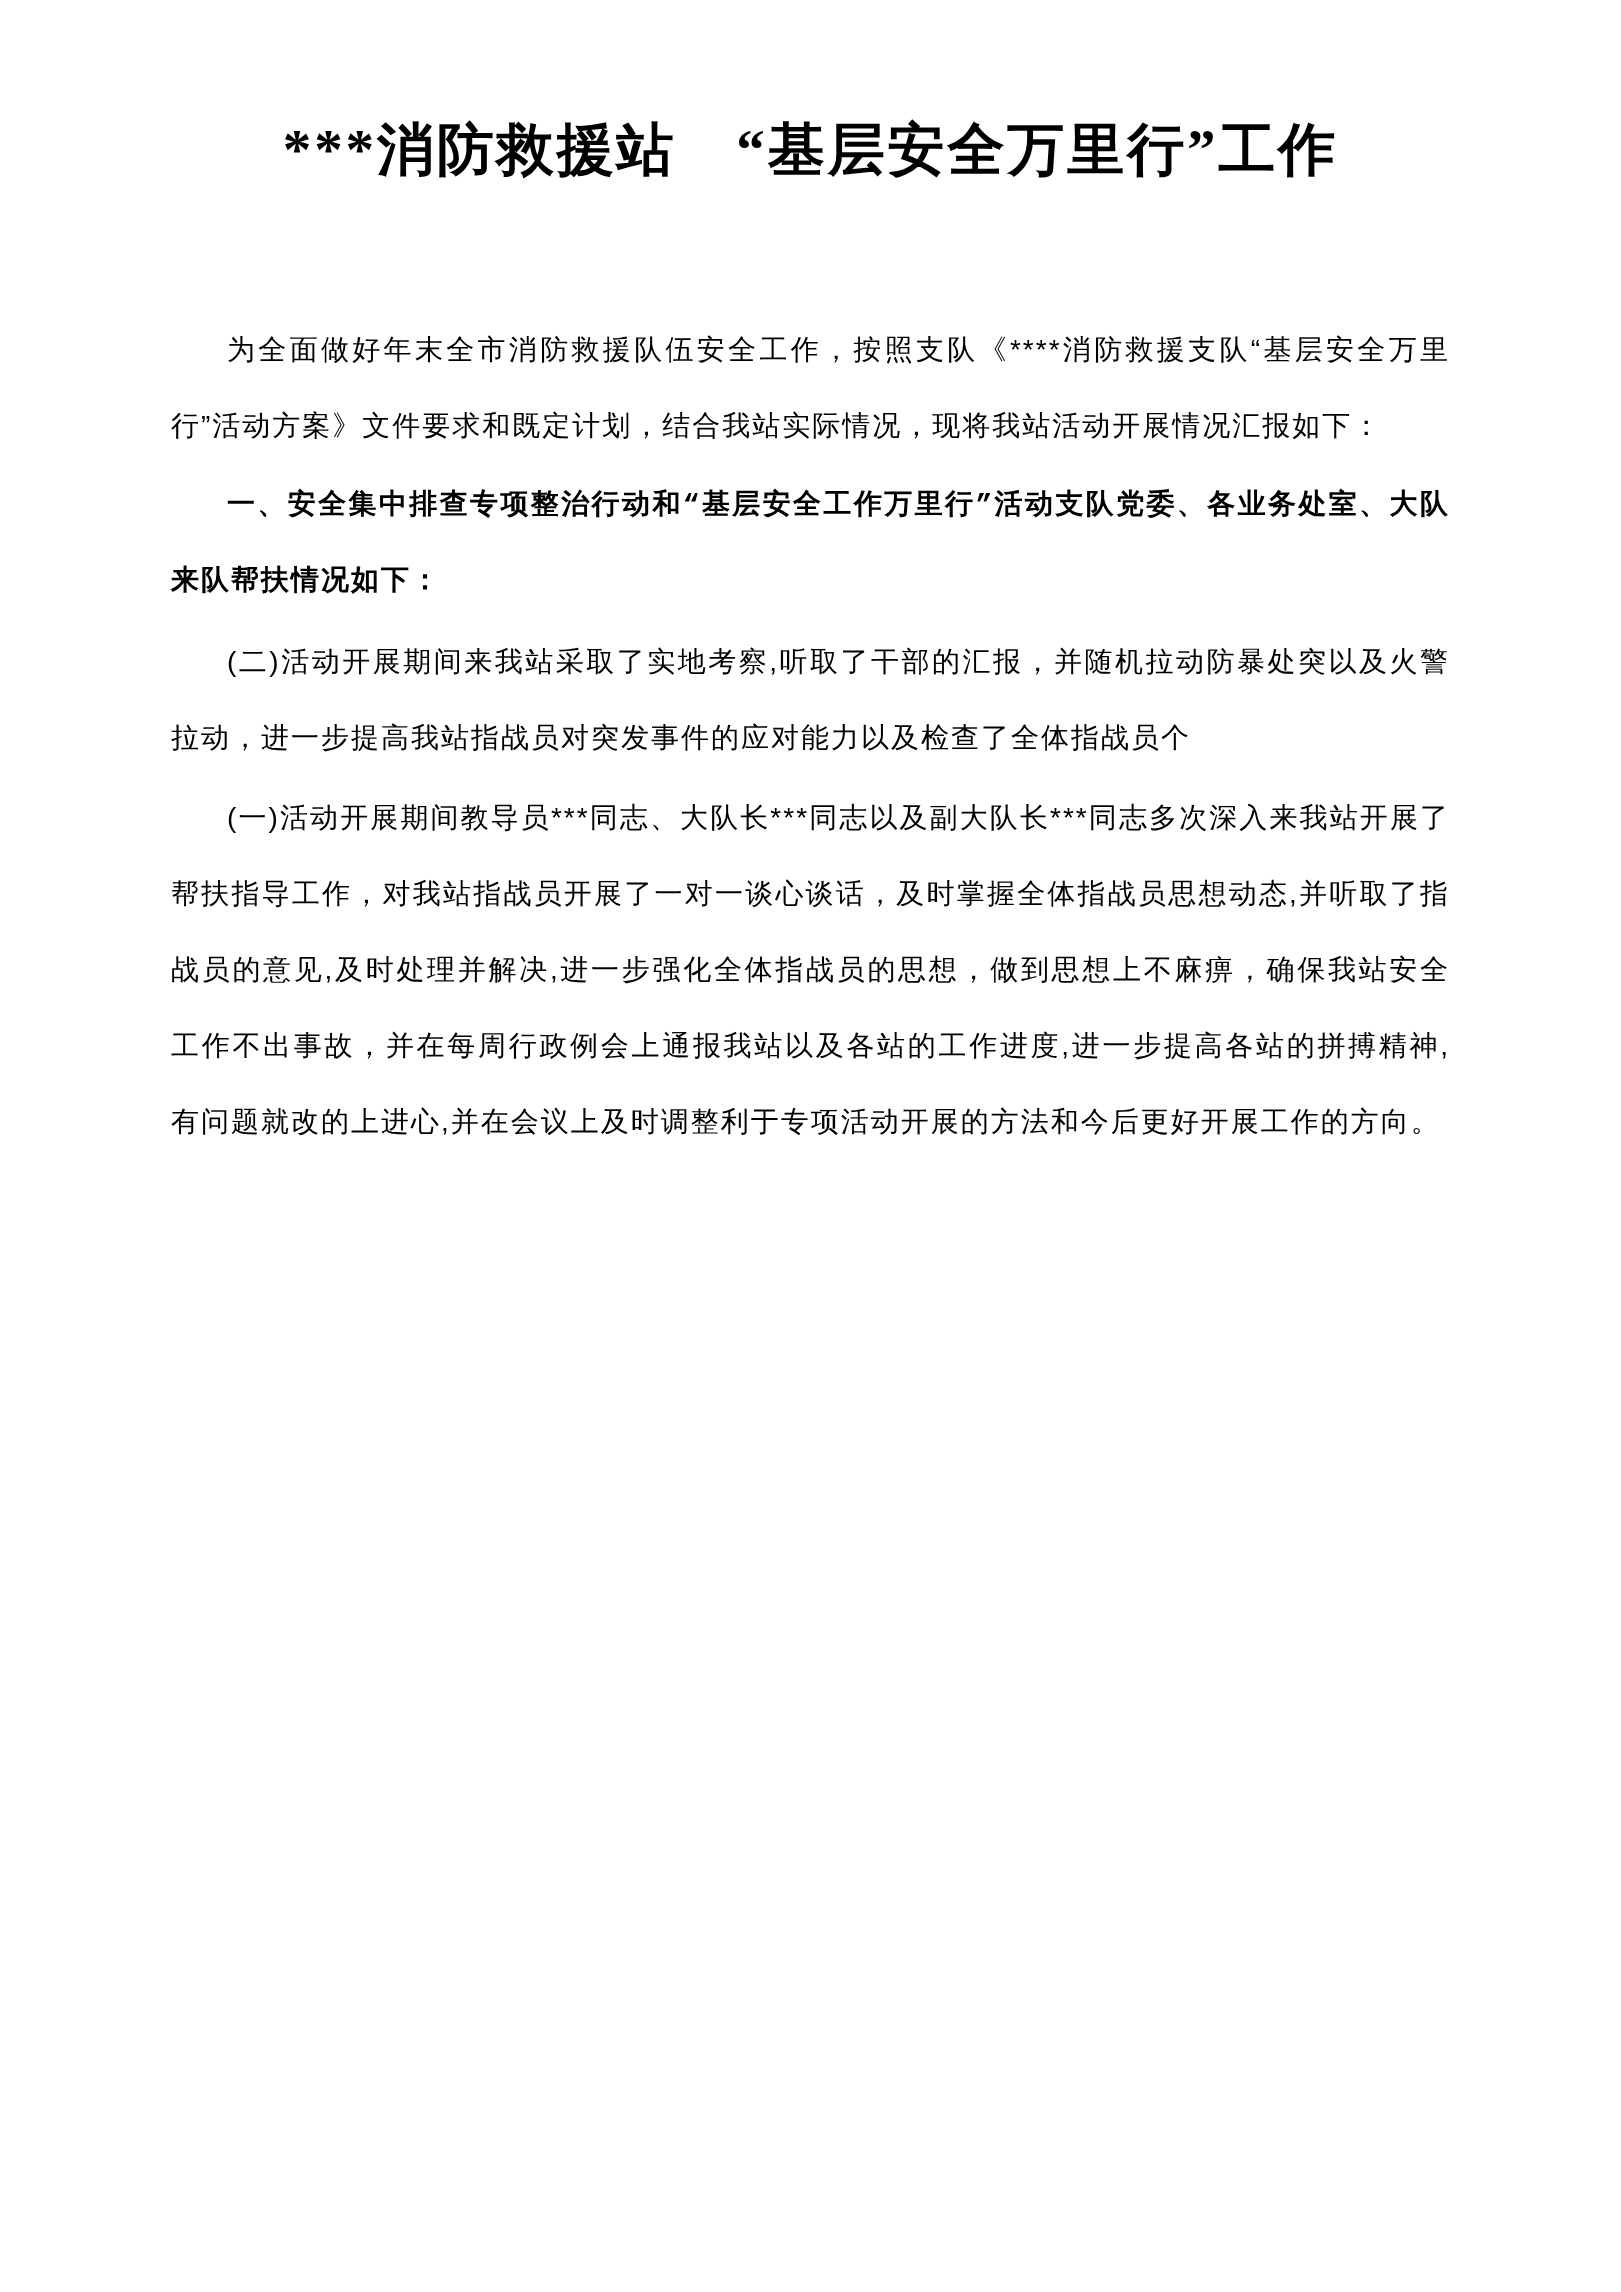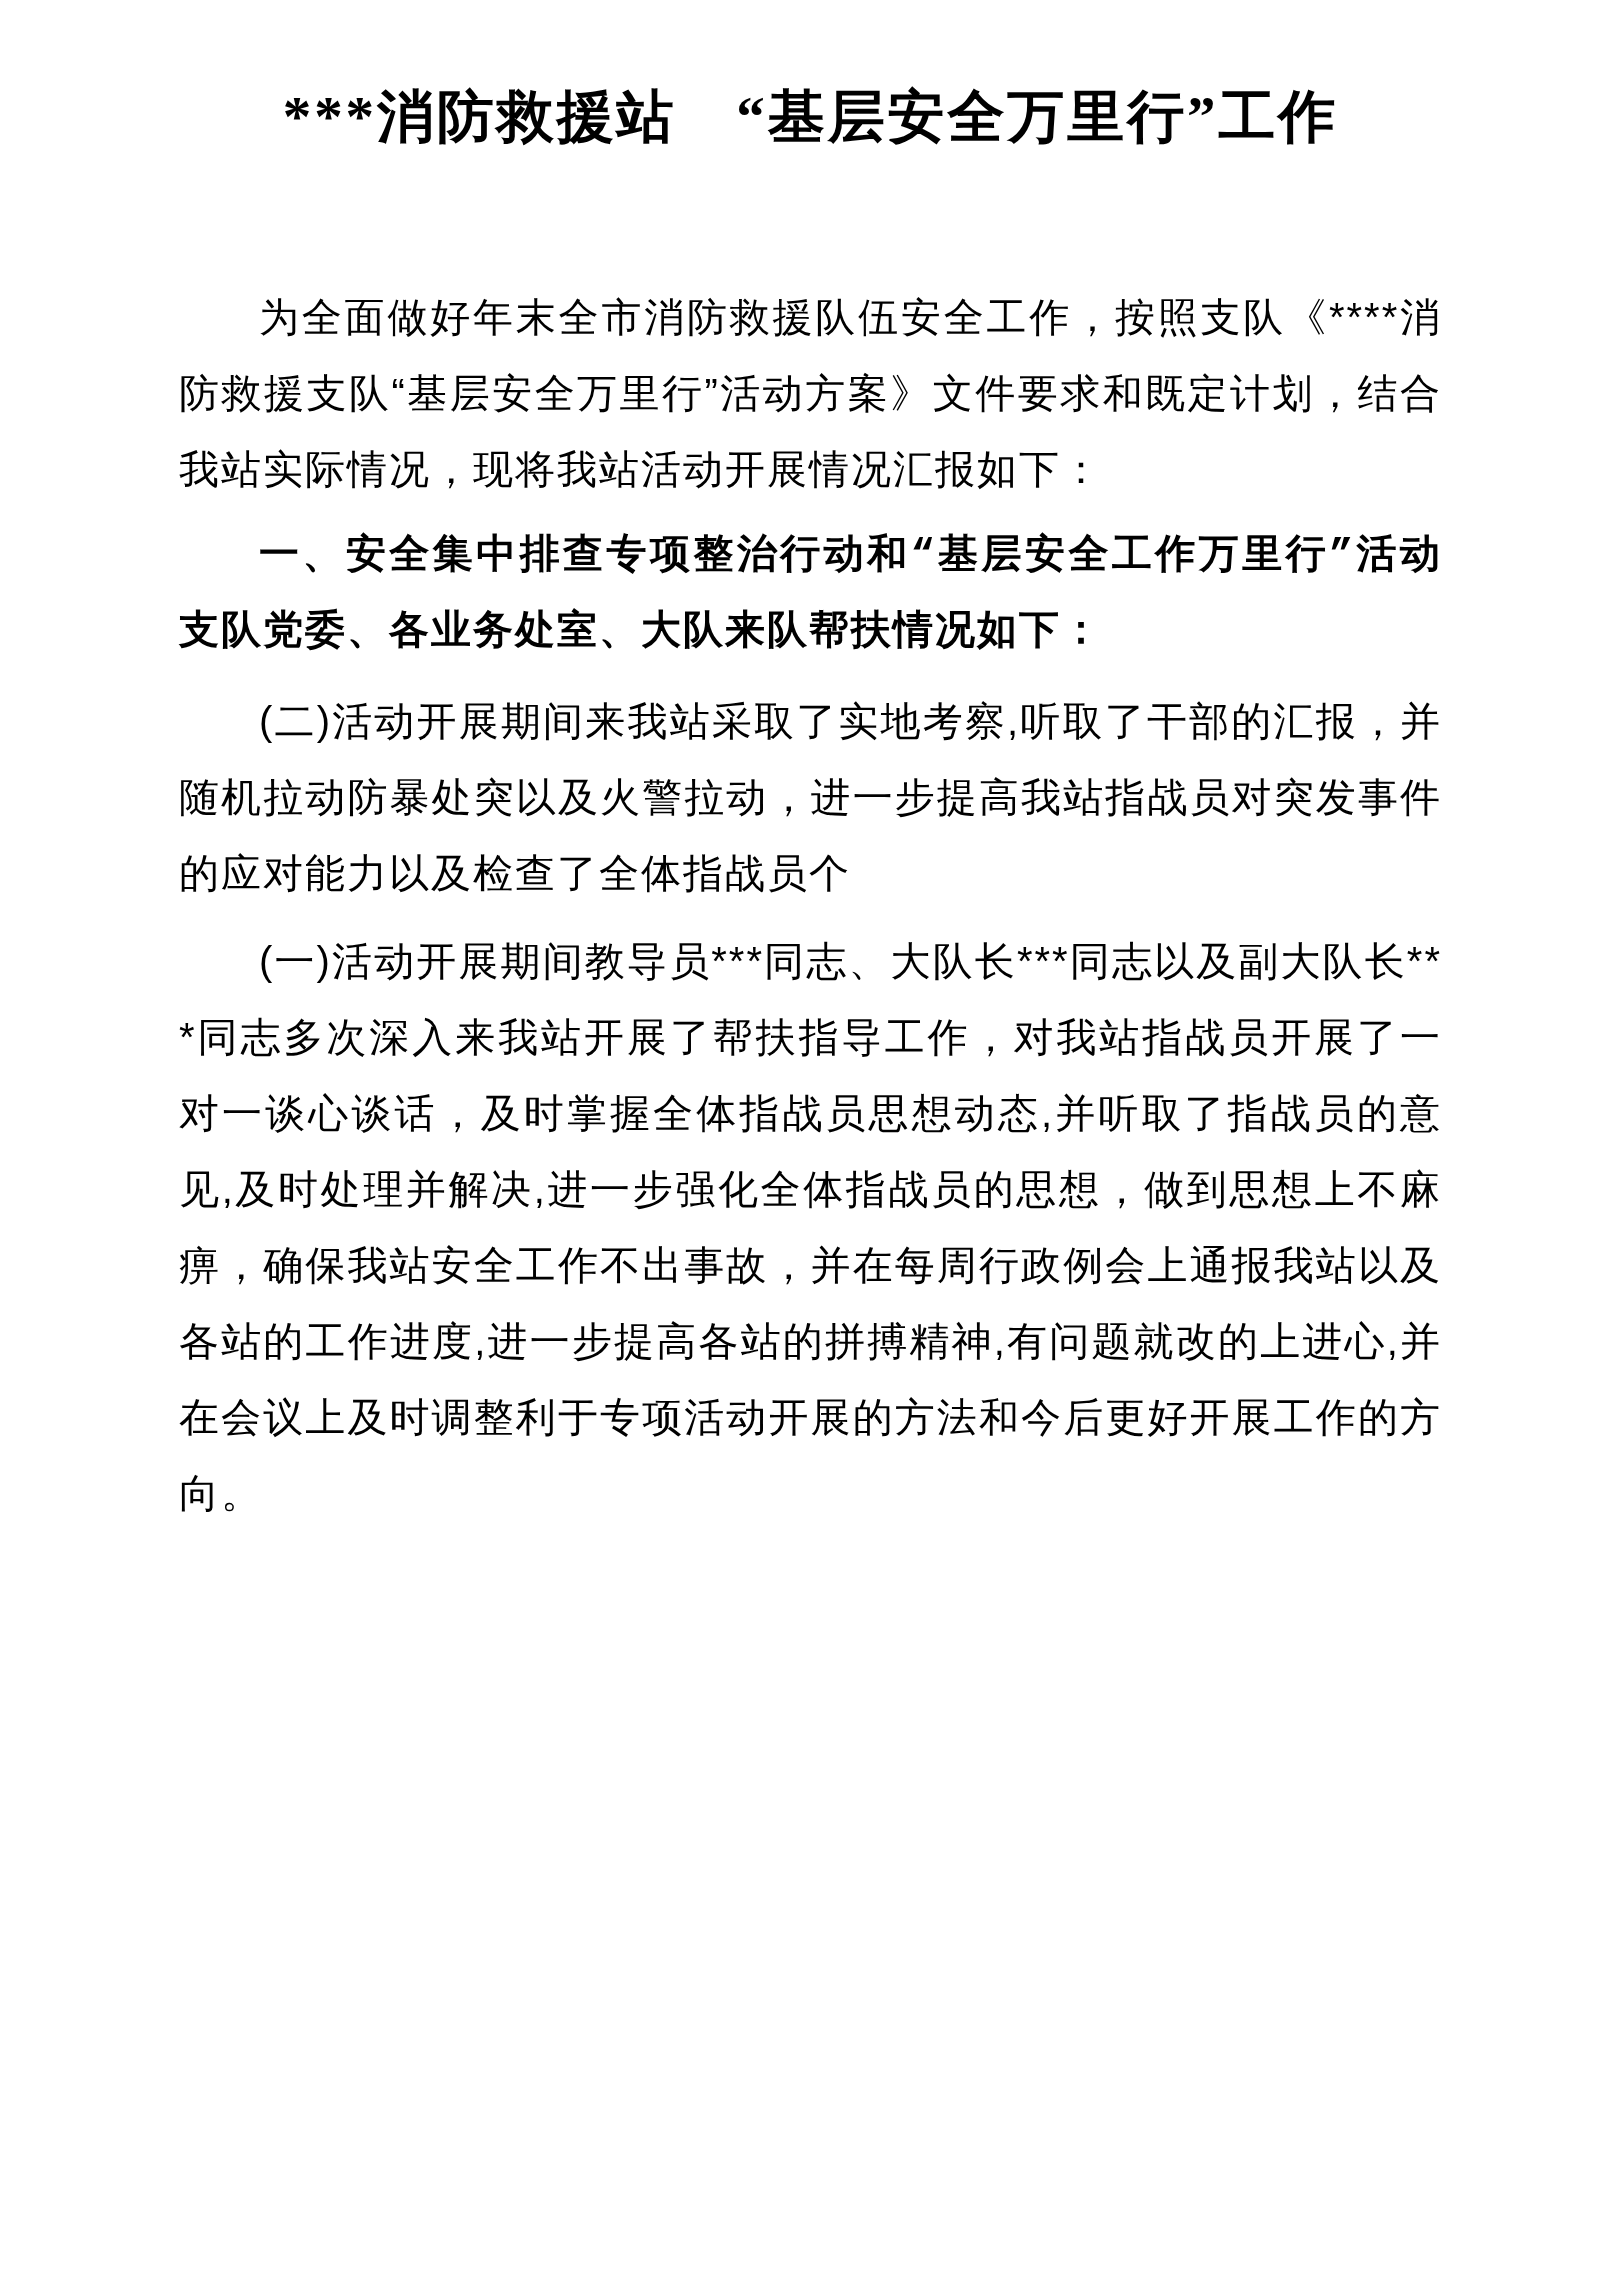--- a/index.html
+++ b/index.html
@@ -7,40 +7,40 @@
     padding: 0;
     background: #ffffff;
   }
   .page {
     position: relative;
     width: 1621px;
     height: 2122px;
     margin: 0 auto;
     background: #ffffff;
     box-sizing: border-box;
-    padding: 73px 167px 0 167px;
+    padding: 106px 167px 0 167px;
     overflow: hidden;
     font-family: "Liberation Sans", sans-serif;
     color: #000000;
   }
   .doc-title {
     text-align: center;
     font-family: "Liberation Serif", serif;
     font-weight: 700;
     font-size: 57px;
     line-height: 1.55;
     letter-spacing: 2.9px;
     margin: 0 0 118px 0;
   }
   .doc-title .title-line {
     display: block;
   }
   .doc-body p {
-    margin: 12px;
-    font-size: 40px;
+    margin: 4px;
+    font-size: 28px;
     line-height: 76px;
     letter-spacing: 2px;
     text-align: justify;
     text-indent: 2em;
     word-break: break-all;
   }
   .doc-body p.heading {
     font-weight: 700;
     font-family: Liberation Mono, monospace;
   }

